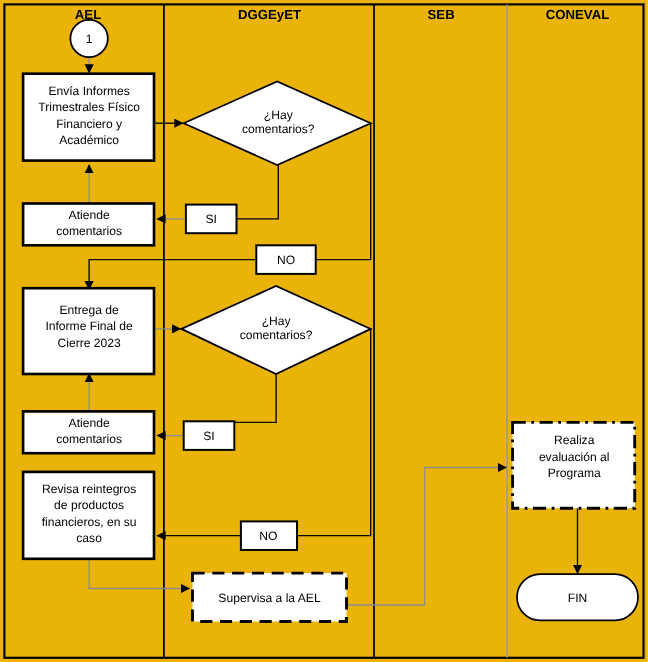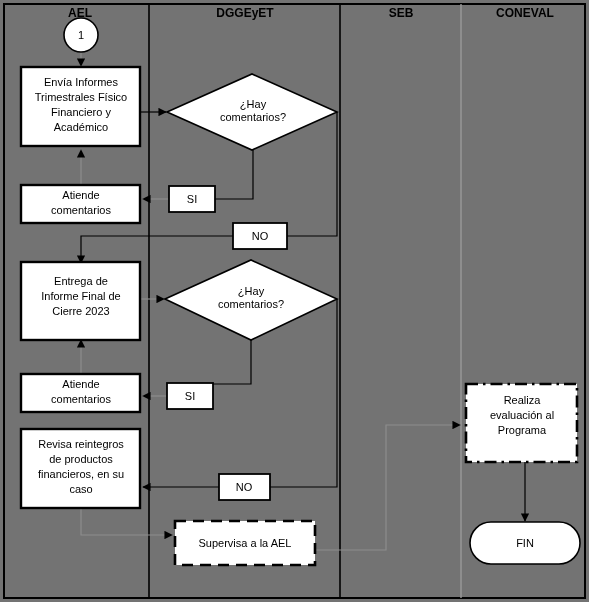--- a/index.html
+++ b/index.html
@@ -1,17 +1,17 @@
 <!DOCTYPE html>
 <html><head>
 <meta charset="utf-8">
 <style>
   html,body{margin:0;padding:0;background:#ffffff;}
   body{font-family:"Liberation Sans",sans-serif;}
-  #page{position:relative;width:589px;height:602px;background:#737373;overflow:hidden;}
+  #page{position:relative;width:589px;height:602px;background:#eab308;overflow:hidden;}
   #flow{position:absolute;left:0;top:0;width:589px;height:602px;}
   text{font-family:"Liberation Sans",sans-serif;fill:#000;}
   .lane-title{font-size:12px;font-weight:bold;text-anchor:middle;}
   .node-label{font-size:11px;text-anchor:middle;}
   .small-label{font-size:11px;text-anchor:middle;}
   .frame{fill:none;stroke:#000;stroke-width:2;}
   .lane-div{stroke:#000;stroke-width:1.6;fill:none;}
   .lane-div-light{stroke:#9a9a9a;stroke-width:1.4;fill:none;}
   .proc{fill:#ffffff;stroke:#000;stroke-width:2.4;}
   .proc-thin{fill:#ffffff;stroke:#000;stroke-width:1.8;}

